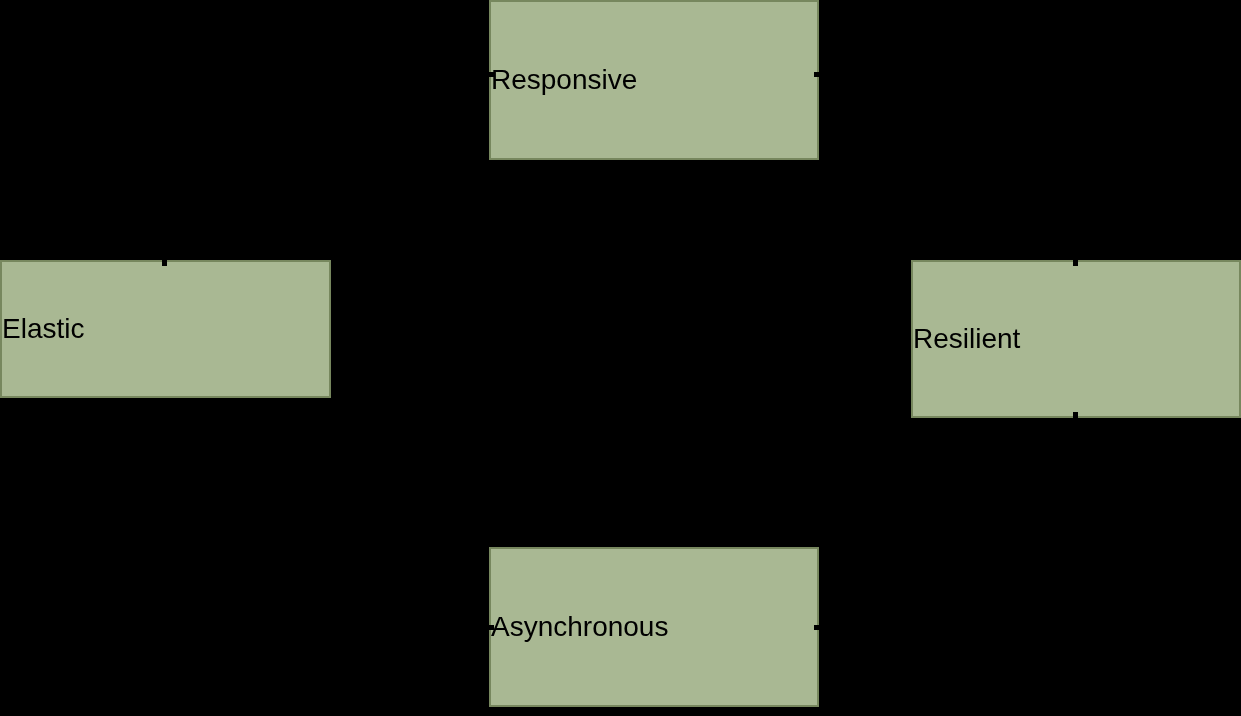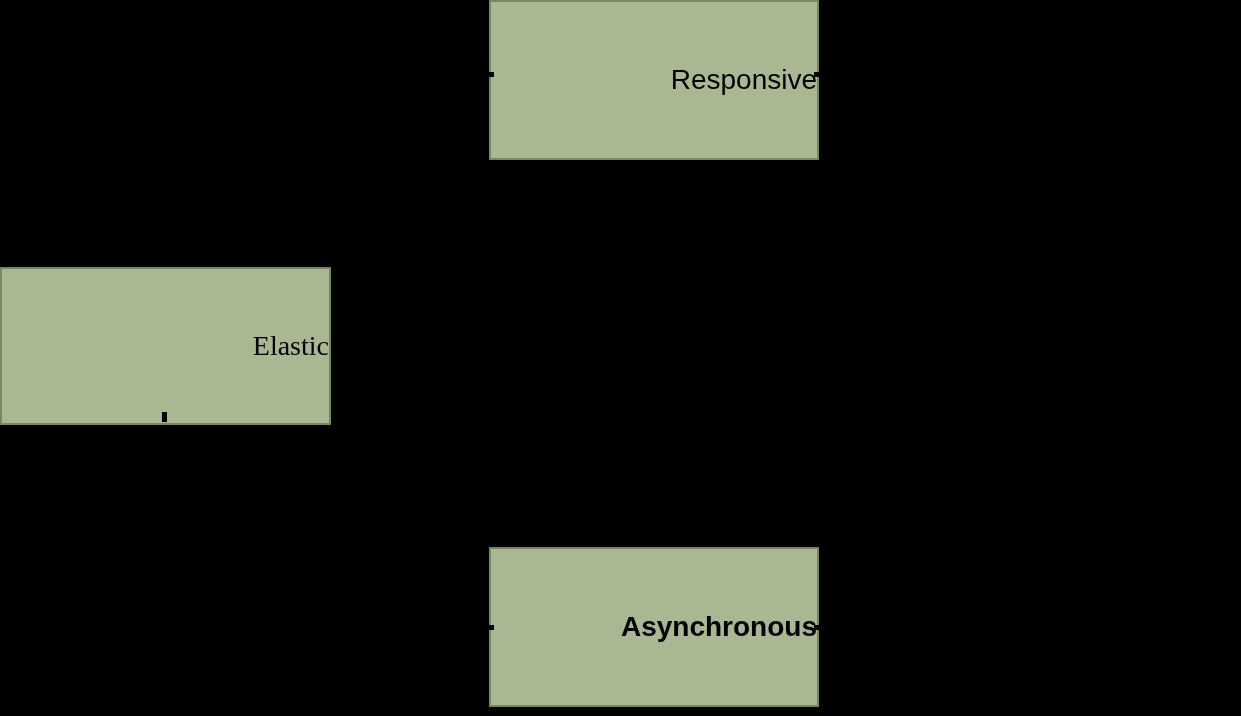--- a/index.html
+++ b/index.html
@@ -21,31 +21,31 @@
     height: 716px;
     background: var(--bg);
   }
   .node {
     position: absolute;
     background: var(--node-fill);
     border: 2px solid var(--node-border);
     color: var(--text);
     display: flex;
     align-items: center;
-    justify-content: flex-end;
+    justify-content: flex-start;
     text-align: center;
     font-size: 28px;
     line-height: 1.65;
   }
   .node-responsive { left: 489px; top: 0px;   width: 330px; height: 160px; }
-  .node-elastic    { left: 0px;   top: 267px; width: 331px; height: 158px; font-family: Liberation Serif, serif; }
+  .node-elastic    { left: 0px;   top: 260px; width: 331px; height: 138px; }
   .node-resilient  { left: 911px; top: 260px; width: 330px; height: 158px; }
   .node-message    { left: 489px; top: 547px; width: 330px; height: 160px; }
   .node-label { display: block; }
-  .multiline { display: flex; align-items: center; font-weight: bold; }
+  .multiline { display: flex; align-items: center; }
   .stub {
     position: absolute;
     background: #000000;
   }
   .stub-h { width: 10px; height: 5px; }
   .stub-v { width: 5px; height: 10px; }
   .stub-responsive-left  { left: 484px;  top: 72px; }
   .stub-responsive-right { left: 814px;  top: 72px; }
   .stub-elastic-top      { left: 162px;  top: 256px; }
   .stub-elastic-bottom   { left: 162px;  top: 412px; }
@@ -60,20 +60,23 @@
 <div class="canvas">
 
   <div class="node node-responsive">
     <span class="node-label">Responsive</span>
   </div>
 
   <div class="node node-elastic">
     <span class="node-label">Elastic</span>
   </div>
 
+  <div class="node node-resilient">
+    <span class="node-label">Resilient</span>
+  </div>
 
   <div class="node node-message">
     <span class="multiline">
       <span>Asynchronous</span>
     </span>
   </div>
 
   <div class="stub stub-h stub-responsive-left"></div>
   <div class="stub stub-h stub-responsive-right"></div>
   <div class="stub stub-v stub-elastic-top"></div>

